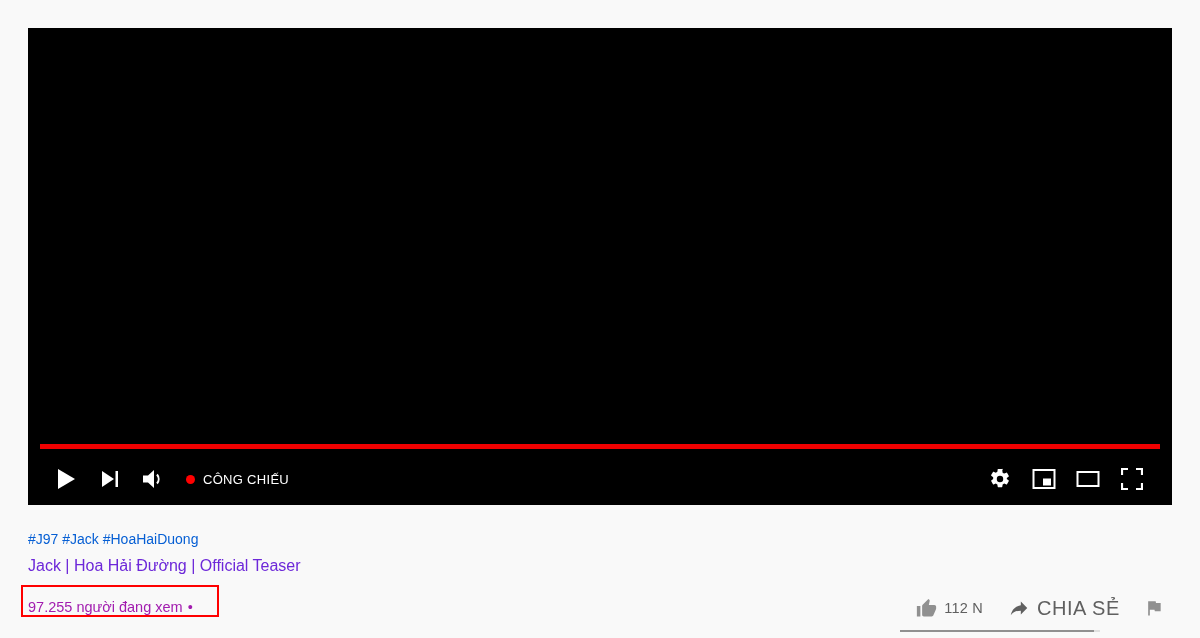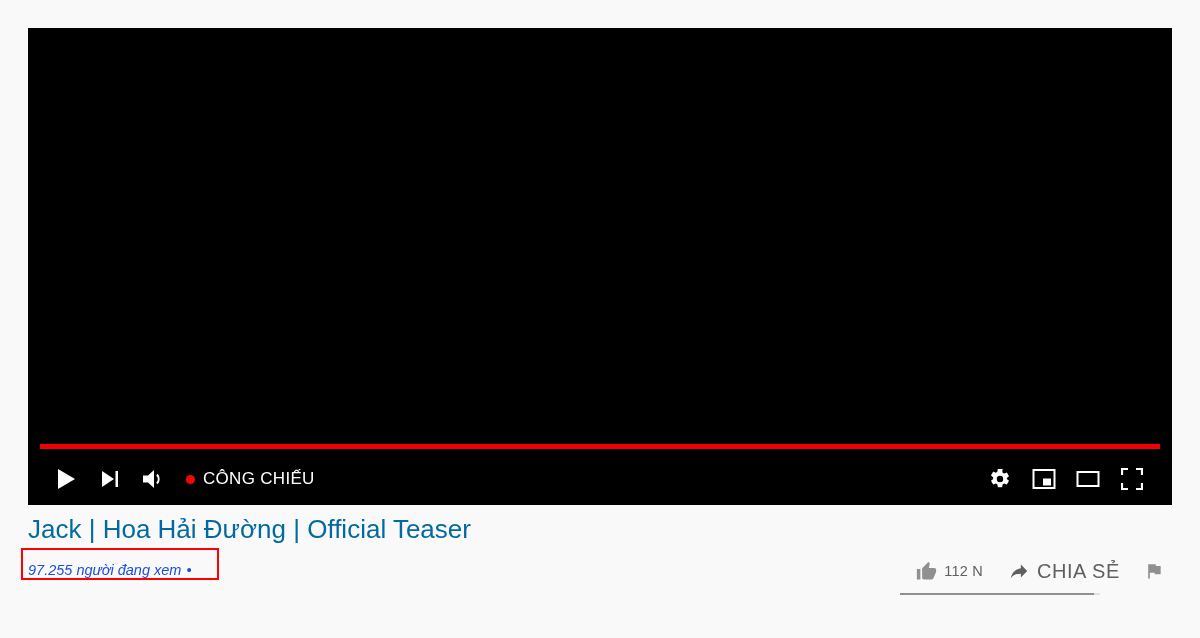--- a/index.html
+++ b/index.html
@@ -97,21 +97,21 @@
   }
   .live-dot {
     width: 9px;
     height: 9px;
     border-radius: 50%;
     background: #f00;
     margin-right: 8px;
   }
   .live-text {
     color: #fff;
-    font-size: 17px;
+    font-size: 13px;
     letter-spacing: 0.3px;
     font-weight: 400;
   }
 
   
   .info {
     position: absolute;
     left: 28px;
     top: 512px;
     width: 1144px;
@@ -120,45 +120,44 @@
   .hashtags {
     font-size: 14px;
     color: #065fd4;
     line-height: 20px;
     padding-top: 17px;
     white-space: nowrap;
   }
   .hashtags .tag { cursor: pointer; }
 
   .video-title {
-    font-size: 26px;
+    font-size: 16px;
     line-height: 28px;
-    color: #0369a1;
+    color: #6d28d9;
     font-weight: 400;
     margin-top: 3px;
     white-space: nowrap;
   }
 
   .meta-row {
     display: flex;
     align-items: flex-start;
     justify-content: space-between;
     margin-top: 8px;
     position: relative;
   }
 
   .view-line {
     display: flex;
     align-items: center;
     font-size: 14.5px;
-    color: #1d4ed8;
+    color: #a21caf;
     line-height: 20px;
     padding-top: 9px;
     white-space: nowrap;
-    font-style: italic;
   }
   .view-count {
     position: relative;
   }
   .highlight-box {
     position: absolute;
     left: -7px;
     top: -12px;
     width: 198px;
     height: 32px;
@@ -317,20 +316,23 @@
             </svg>
           </span>
         </div>
 
       </div>
     </div>
   </div>
 
   <div class="info">
 
+    <div class="hashtags">
+      <span class="tag">#J97 #Jack #HoaHaiDuong</span>
+    </div>
 
     <div class="video-title">Jack | Hoa Hải Đường | Official Teaser</div>
 
     <div class="meta-row">
 
       <div class="view-line">
         <span class="view-count">
           <span>97.255 người đang xem</span>
           <span class="highlight-box"></span>
         </span>

